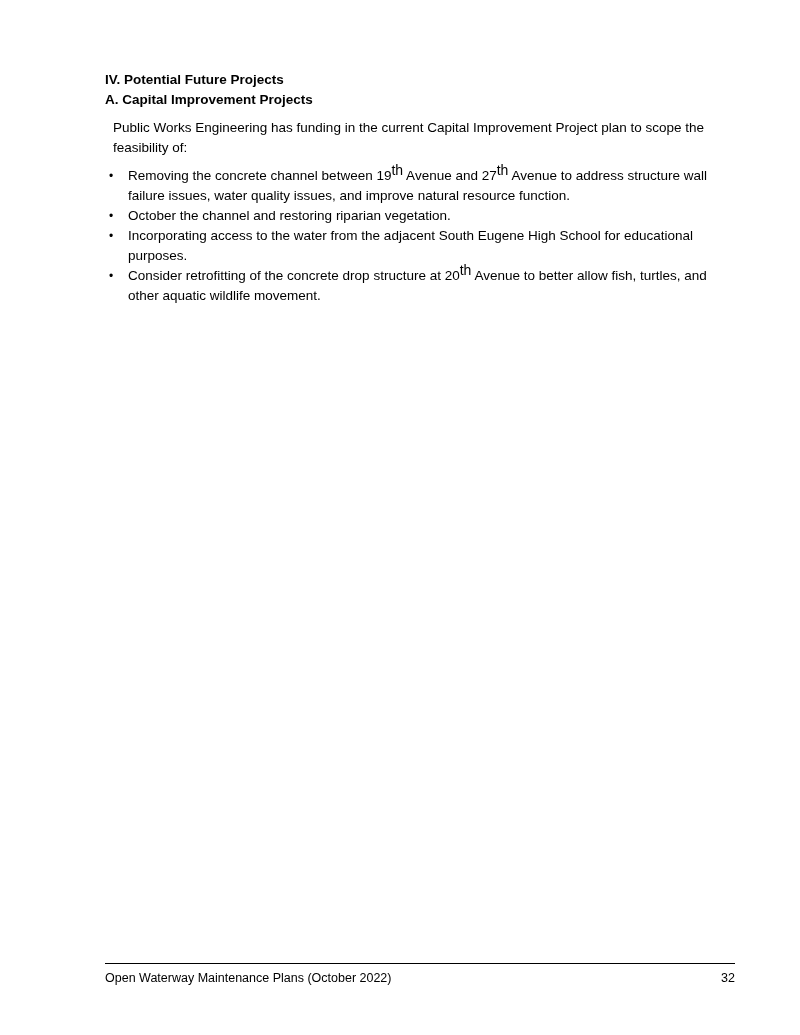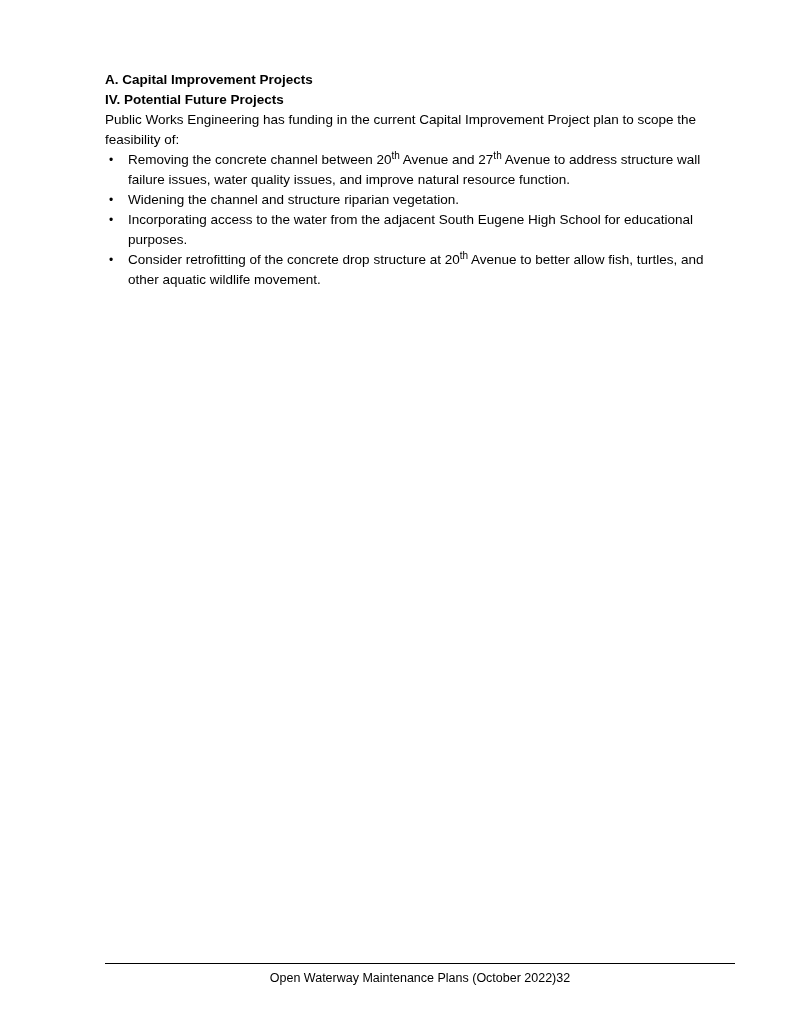--- a/index.html
+++ b/index.html
@@ -28,21 +28,21 @@
     font-size: 13.5px;
     line-height: 20px;
   }
   .heading {
     font-weight: bold;
     font-size: 13.5px;
     line-height: 20px;
     margin: 0;
   }
   .para {
-    margin: 0;
+    margin: 8px;
   }
   .bullet-list {
     list-style: none;
     margin: 0;
     padding: 0;
   }
   .bullet-list li {
     display: flex;
     align-items: flex-start;
   }
@@ -50,58 +50,58 @@
     flex: none;
     width: 19px;
     padding-left: 4px;
     font-size: 12px;
     line-height: 20px;
   }
   .li-text {
     flex: 1;
   }
   sup {
-    font-size: 10px;
+    font-size: 14px;
     line-height: 0;
     vertical-align: super;
   }
   .footer {
     position: absolute;
     left: 105px;
     right: 65px;
     top: 963px;
     border-top: 1px solid #000000;
     padding-top: 7px;
     display: flex;
-    justify-content: center;
+    justify-content: space-between;
     font-size: 12.5px;
     line-height: 15px;
   }
 </style>
 </head>
 <body>
 
 <div class="page">
   <div class="content">
 
+    <p class="heading">IV. Potential Future Projects</p>
     <p class="heading">A. Capital Improvement Projects</p>
-    <p class="heading">IV. Potential Future Projects</p>
 
     <p class="para">Public Works Engineering has funding in the current Capital Improvement Project plan to scope the feasibility of:</p>
 
     <ul class="bullet-list">
 
       <li>
         <span class="marker">•</span>
-        <span class="li-text"><span>Removing the concrete channel between 20</span><sup>th</sup><span> Avenue and 27</span><sup>th</sup><span> Avenue to address structure wall failure issues, water quality issues, and improve natural resource function.</span></span>
+        <span class="li-text"><span>Removing the concrete channel between 19</span><sup>th</sup><span> Avenue and 27</span><sup>th</sup><span> Avenue to address structure wall failure issues, water quality issues, and improve natural resource function.</span></span>
       </li>
 
       <li>
         <span class="marker">•</span>
-        <span class="li-text"><span>Widening the channel and structure riparian vegetation.</span></span>
+        <span class="li-text"><span>October the channel and restoring riparian vegetation.</span></span>
       </li>
 
       <li>
         <span class="marker">•</span>
         <span class="li-text"><span>Incorporating access to the water from the adjacent South Eugene High School for educational purposes.</span></span>
       </li>
 
       <li>
         <span class="marker">•</span>
         <span class="li-text"><span>Consider retrofitting of the concrete drop structure at 20</span><sup>th</sup><span> Avenue to better allow fish, turtles, and other aquatic wildlife movement.</span></span>

